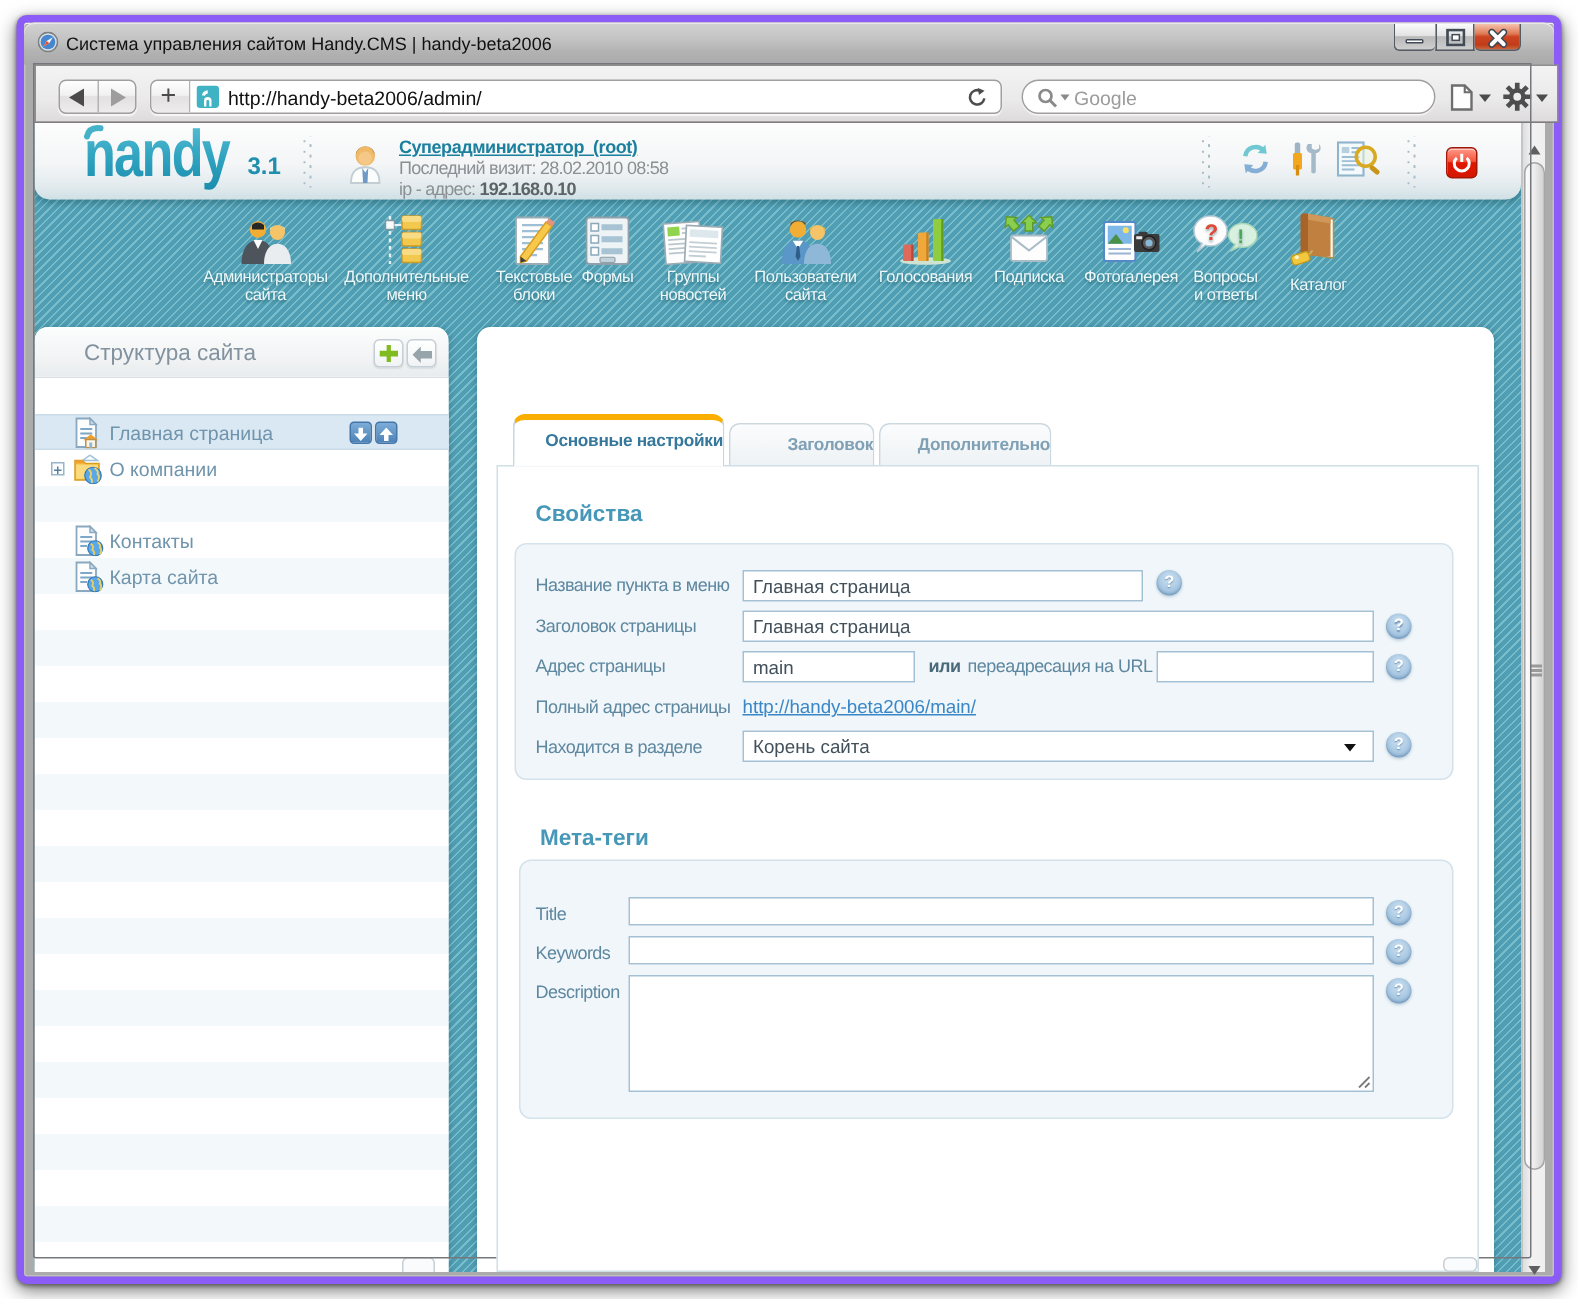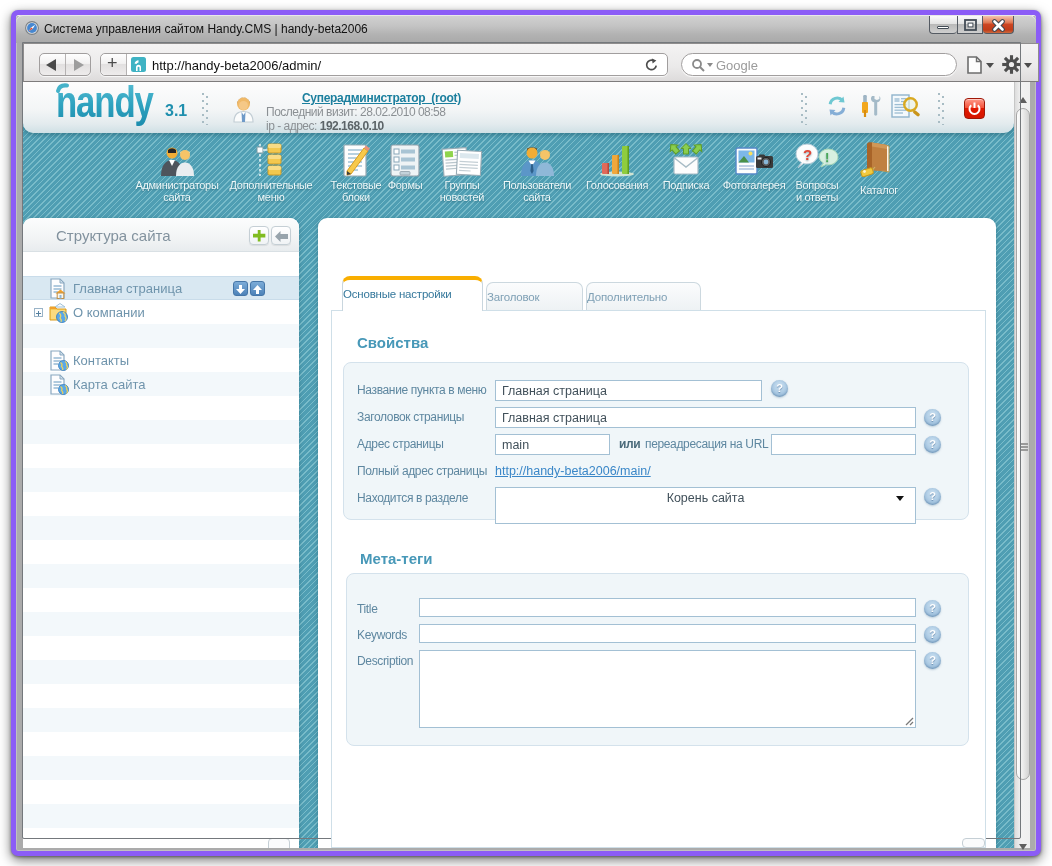--- a/index.html
+++ b/index.html
@@ -50,21 +50,21 @@
  background:linear-gradient(180deg,#fcfdfd 0%,#f2f4f5 60%,#e8ecee 100%);border-bottom:1px solid #d9e0e4;}
 .phead .cap{position:absolute;left:33px;top:9px;font-size:15px;color:#82929e;}
 .sqbtn{position:absolute;top:8px;width:20px;height:19px;border:1px solid #c5cfd5;border-radius:4px;
  background:linear-gradient(180deg,#ffffff 0%,#f0f3f5 100%);box-shadow:0 1px 1px rgba(0,0,0,.08);}
 
 .trow{position:absolute;left:0;width:100%;height:24px;font-size:13px;color:#6f94ac;}
 .trow .lbl{position:absolute;left:50px;top:5px;}
 .updn{position:absolute;top:5px;width:15px;height:15px;border-radius:3px;border:1px solid #4576a8;
  background:linear-gradient(180deg,#7cacd8 0%,#4d82b8 100%);color:#fff;text-align:center;}
 
-.tab{position:absolute;font-size:11.5px;font-weight:normal;text-align:left;letter-spacing:-0.2px;}
+.tab{position:absolute;font-size:11.5px;font-weight:bold;text-align:right;letter-spacing:-0.2px;}
 .inp{position:absolute;border:1px solid #a3c0d4;background:#fff;font-size:12.5px;color:#41505a;padding:3px 6px;z-index:4;outline:none;}
 .lab{position:absolute;font-size:12px;letter-spacing:-0.35px;color:#5e87a0;white-space:nowrap;z-index:4;}
 .fset{position:absolute;background:#f0f6f9;border:1px solid #d4e2ec;border-radius:8px;z-index:3;}
 .qi{position:absolute;width:17px;height:17px;border-radius:50%;z-index:4;
  background:radial-gradient(circle at 50% 35%,#cde2f2 0%,#a9c8e2 55%,#8cb2d4 100%);
  box-shadow:inset 0 -1px 2px rgba(70,110,150,.5),0 1px 2px rgba(100,140,170,.4);}
 .qi span{position:absolute;width:100%;text-align:center;top:2px;font-size:11px;font-weight:bold;color:#fff;text-shadow:0 1px 1px rgba(80,120,160,.8);}
 
 #sb{position:absolute;left:998px;top:67px;width:16px;height:766px;background:linear-gradient(90deg,#dcdcdc 0,#f2f2f2 40%,#efefef 100%);border-left:1px solid #c6c6c6;}
 #sb .thumb{position:absolute;left:1px;top:26px;width:14px;height:672px;border:1px solid #a5a5a5;border-radius:7px;
@@ -182,21 +182,21 @@
         <text x="113" y="34" font-family="Liberation Sans" font-size="16" font-weight="bold" fill="#1f8fae">3.1</text>
       </svg>
       <div class="dots" style="left:178px;"></div>
       <svg style="position:absolute;left:209px;top:13px" width="23" height="28" viewBox="0 0 23 28">
         <path d="M2 27 C2 19 6 16.5 11.5 16.5 C17 16.5 21 19 21 27 Z" fill="#fbfcfc" stroke="#c2cdd4" stroke-width="1.2"></path>
         <path d="M9.5 17 L11.5 20 L13.5 17 L13 27 L10 27 Z" fill="#6f9ac8"></path>
         <circle cx="11.5" cy="9" r="6.5" fill="#f0b968"></circle>
         <path d="M5 9 A6.5 6.5 0 0 1 18 9 C17 4.5 14.5 2.6 11.5 2.6 C8.5 2.6 6 4.5 5 9 Z" fill="#9c671e"></path>
         <circle cx="11.5" cy="10.5" r="4.5" fill="#f5c887"></circle>
       </svg>
-      <a style="position:absolute;left:243px;top:9px;font-size:12px;font-weight:bold;color:#1b7f9e;text-decoration:underline;letter-spacing:-0.3px;margin-left:36px;">Суперадминистратор&nbsp; (root)</a>
+      <a style="position:absolute;left:243px;top:9px;font-size:12px;font-weight:bold;color:#1b7f9e;text-decoration:underline;letter-spacing:-0.3px;">Суперадминистратор&nbsp; (root)</a>
       <div style="position:absolute;left:243px;top:23px;font-size:12px;letter-spacing:-0.5px;color:#8b9094;">Последний визит: 28.02.2010 08:58</div>
       <div style="position:absolute;left:243px;top:37px;font-size:12px;letter-spacing:-0.5px;color:#8b9094;">ip - адрес: <b style="color:#5c6468;">192.168.0.10</b></div>
       <div class="dots" style="left:777px;"></div>
       <div class="dots" style="left:914px;"></div>
       <svg style="position:absolute;left:804px;top:14px" width="20" height="20" viewBox="0 0 20 20">
         <path d="M3.2 8.2 A7 7 0 0 1 15.5 4.5" fill="none" stroke="#6fc8d2" stroke-width="3"></path>
         <path d="M16.5 0.5 L17.5 6.5 L11.5 6 Z" fill="#6fc8d2"></path>
         <path d="M16.8 11.8 A7 7 0 0 1 4.5 15.5" fill="none" stroke="#85aed6" stroke-width="3"></path>
         <path d="M3.5 19.5 L2.5 13.5 L8.5 14 Z" fill="#85aed6"></path>
       </svg>
@@ -478,21 +478,21 @@
       <span class="lab" style="left:327px;top:219px;">переадресация на URL</span>
       <input class="inp" style="left: 453px; top: 216px; width: 145px; height: 21px;">
       <div class="qi" style="left:606px;top:218px;">
           <span>?</span>
         </div>
 
       <div class="lab" style="left:39px;top:246px;">Полный адрес страницы</div>
       <a style="position:absolute;left:177px;top:246px;font-size:12.5px;color:#3a87c8;text-decoration:underline;z-index:4;">http://handy-beta2006/main/</a>
 
       <div class="lab" style="left:39px;top:273px;">Находится в разделе</div>
-      <div class="inp" style="left:177px;top:269px;width:421px;height:37px;z-index:4;line-height:15px;text-align:center;">Корень сайта
+      <div class="inp" style="left:177px;top:269px;width:421px;height:21px;z-index:4;line-height:15px;">Корень сайта
         <div style="position:absolute;right:11px;top:8px;width:0;height:0;border-left:4.5px solid transparent;border-right:4.5px solid transparent;border-top:5px solid #111;"></div>
       </div>
       <div class="qi" style="left:606px;top:270px;">
           <span>?</span>
         </div>
 
       <div class="lab" style="left:39px;top:384px;">Title</div>
       <input class="inp" style="left: 101px; top: 380px; width: 497px; height: 19px;">
       <div class="qi" style="left:606px;top:382px;">
           <span>?</span>

